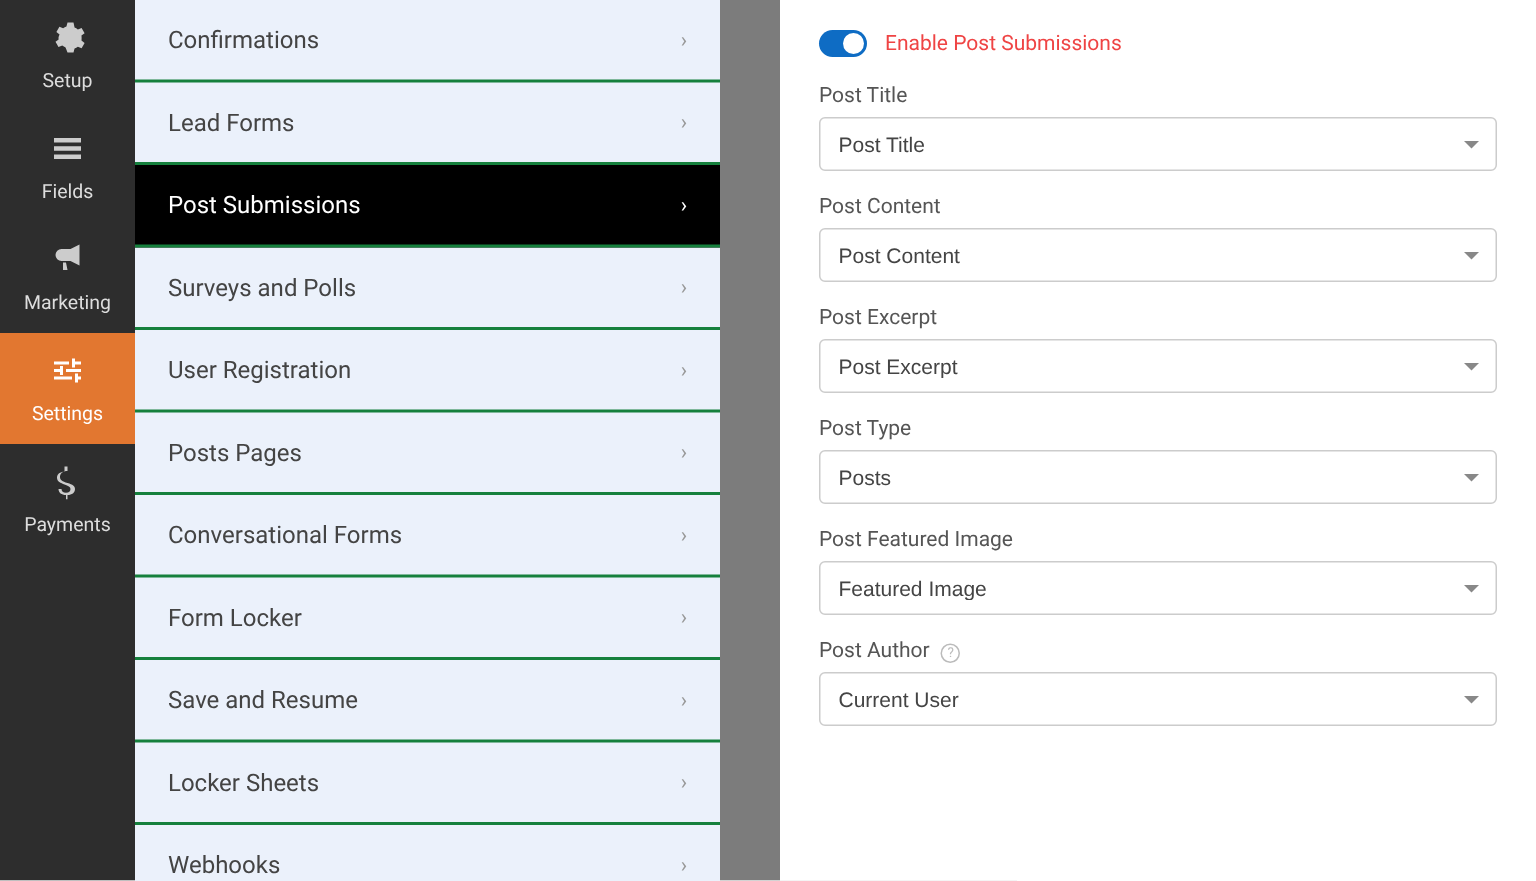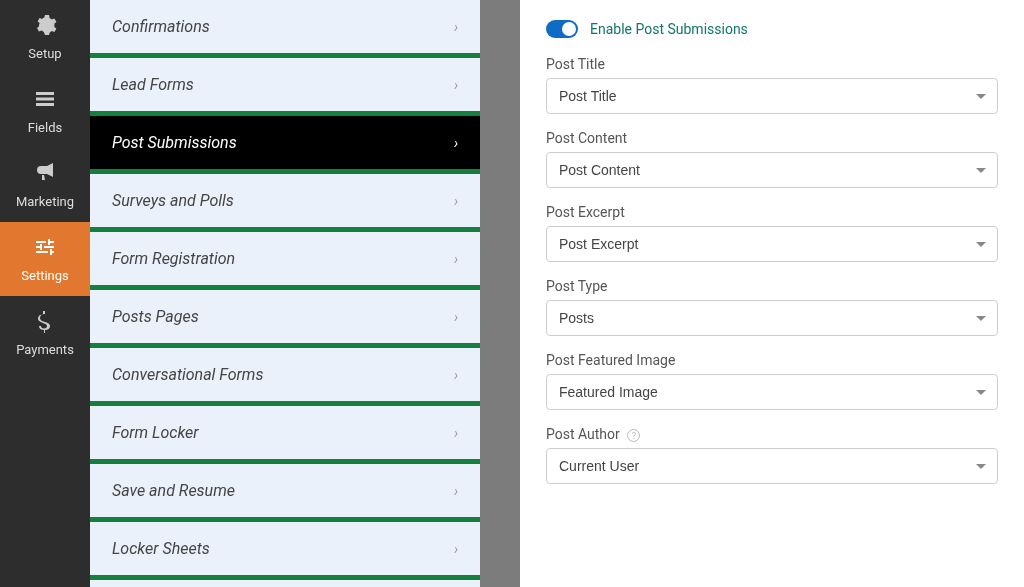--- a/index.html
+++ b/index.html
@@ -44,25 +44,24 @@
     .settings-menu {
       width: 390px;
       background: #ebf1fb;
       overflow-y: auto;
     }
     .menu-item {
       display: flex;
       align-items: center;
       justify-content: space-between;
       padding: 17px 22px;
-      border-bottom: 5px solid #15803d;
+      border-bottom: 2px solid #15803d;
       color: #444;
       font-size: 16px;
       cursor: pointer;
-      font-style: italic;
     }
     .menu-item.selected {
       background: #000000;
       color: #fff;
     }
     .menu-item .chevron {
       color: #999;
       font-size: 14px;
     }
     .menu-item.selected .chevron { color: #fff; }
@@ -93,21 +92,21 @@
     .toggle::after {
       content: "";
       position: absolute;
       width: 14px;
       height: 14px;
       background: #fff;
       border-radius: 50%;
       top: 2px;
       right: 2px;
     }
-    .toggle-label { font-size: 14px; color: #0f766e; }
+    .toggle-label { font-size: 14px; color: #ef4444; }
 
     .form-group { margin-bottom: 16px; }
     .form-label {
       display: block;
       font-size: 14px;
       color: #555;
       margin-bottom: 6px;
     }
     .form-label .help-icon {
       display: inline-block;
@@ -206,21 +205,21 @@
   </div>
   <div class="menu-item selected">
     <span>Post Submissions</span>
     <span class="chevron">›</span>
   </div>
   <div class="menu-item">
     <span>Surveys and Polls</span>
     <span class="chevron">›</span>
   </div>
   <div class="menu-item">
-    <span>Form Registration</span>
+    <span>User Registration</span>
     <span class="chevron">›</span>
   </div>
   <div class="menu-item">
     <span>Posts Pages</span>
     <span class="chevron">›</span>
   </div>
   <div class="menu-item">
     <span>Conversational Forms</span>
     <span class="chevron">›</span>
   </div>

